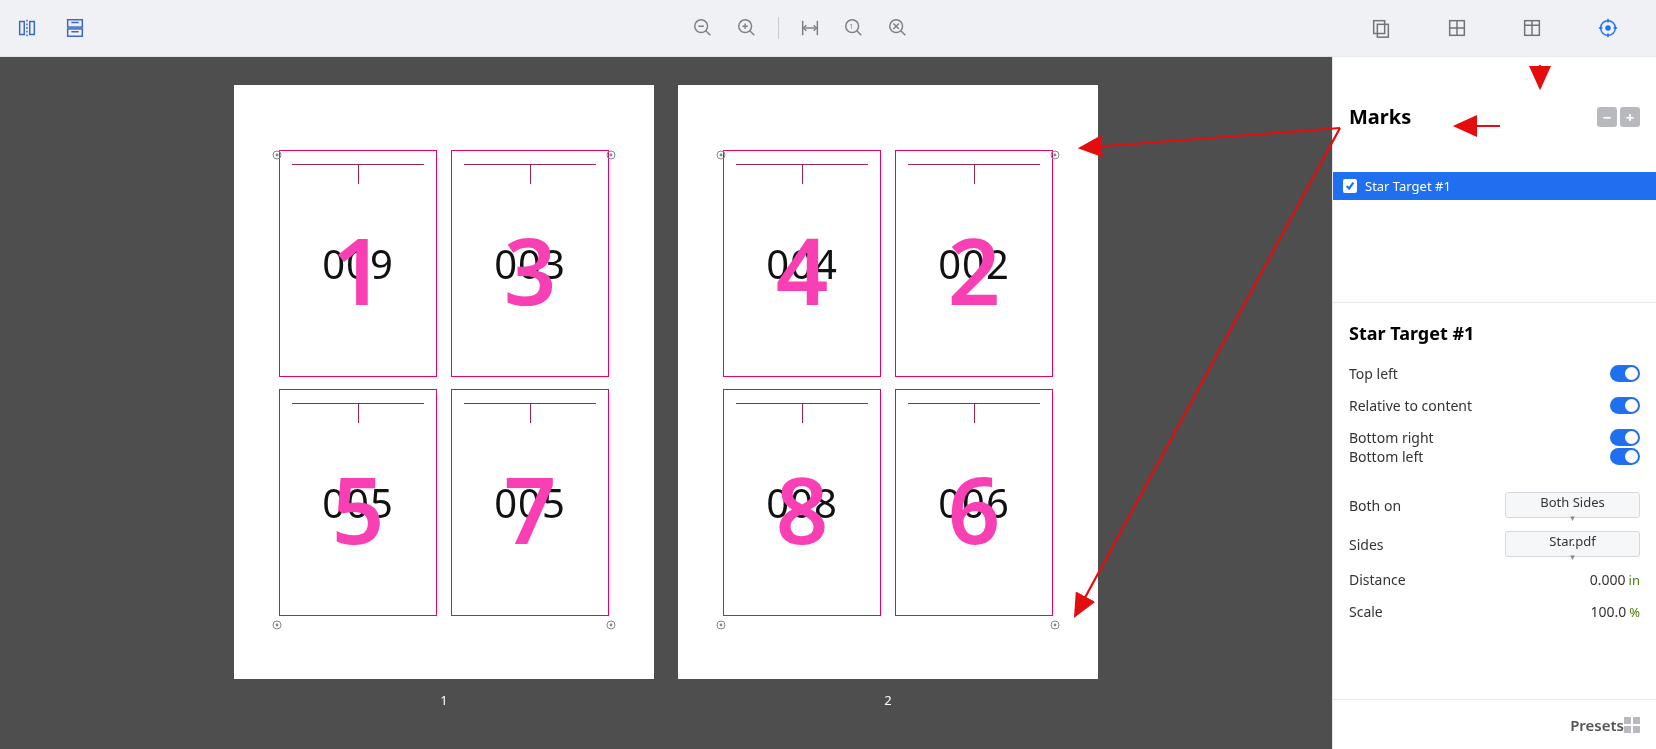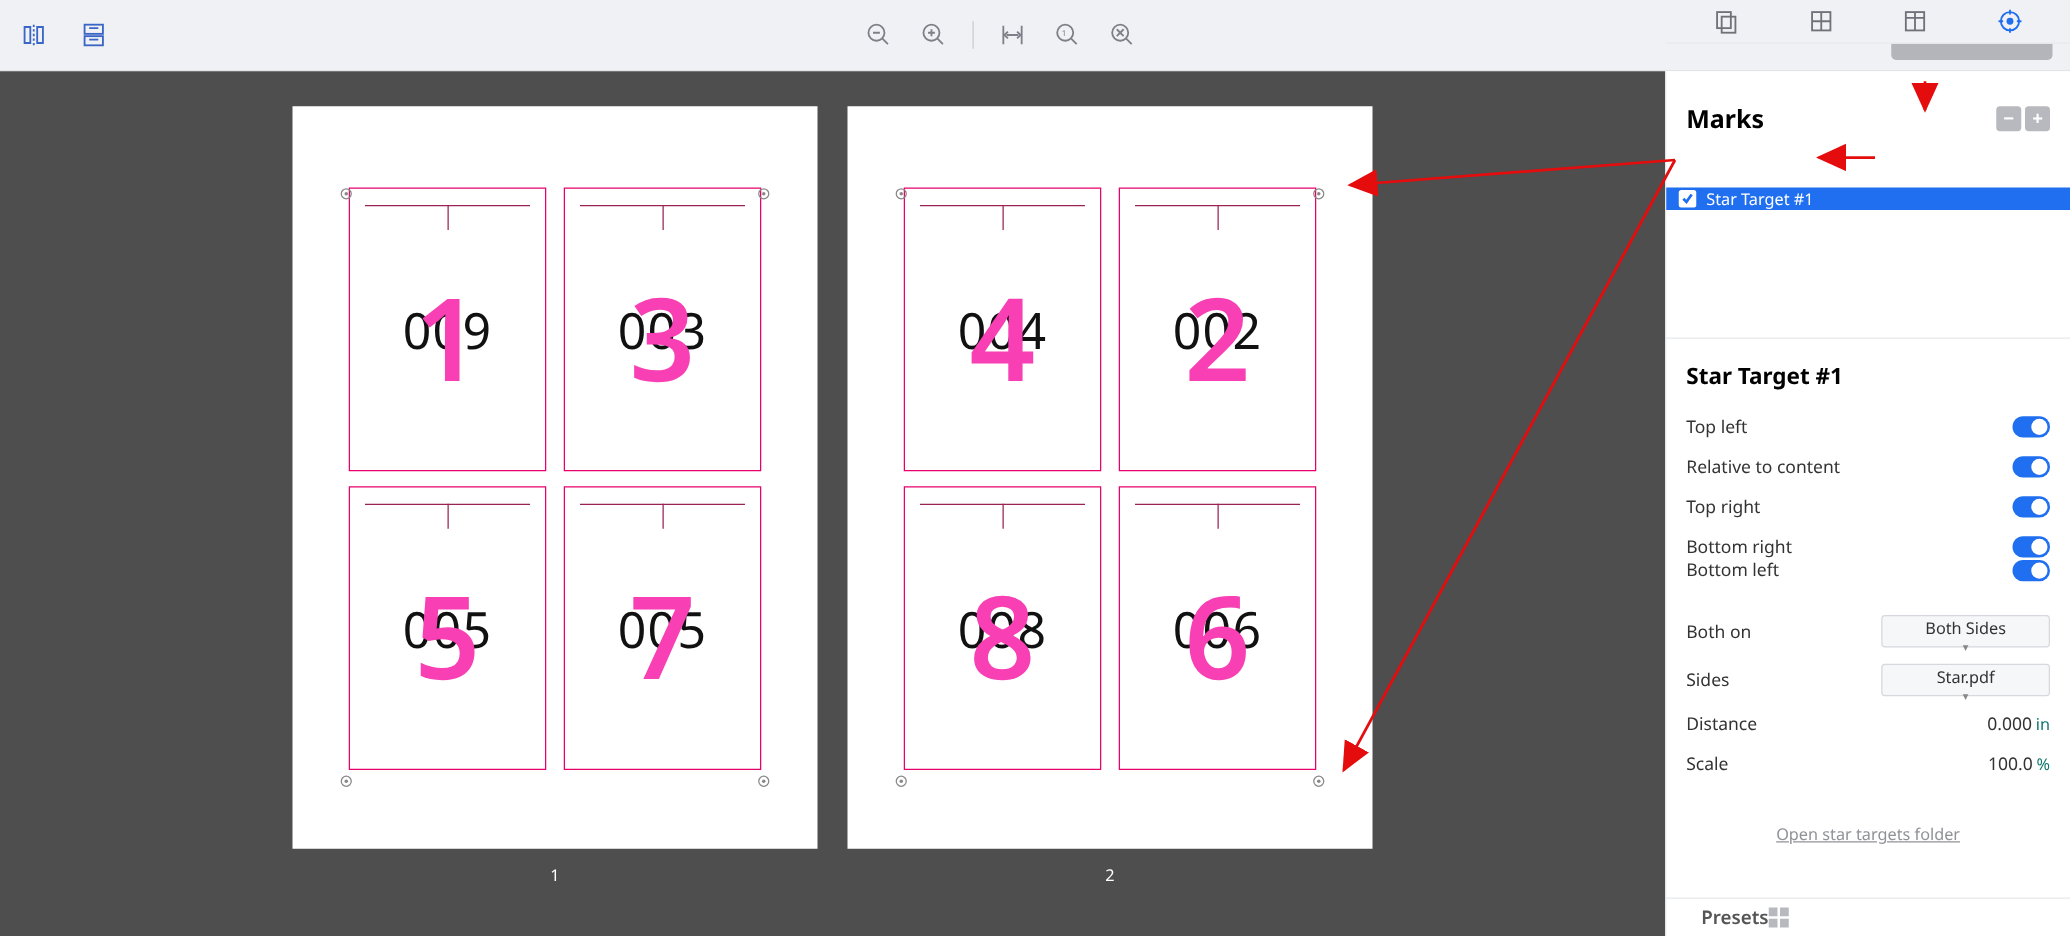--- a/index.html
+++ b/index.html
@@ -54,25 +54,25 @@
 
 
 .props { padding:18px 16px 10px 16px; display:flex; flex-direction:column; gap:13px; border-top:1px solid #e8e9ec; margin-top:70px; }
 .props h4 { font-size:18px; font-weight:700; margin-bottom:6px; }
 .prow { display:flex; align-items:center; justify-content:space-between; font-size:14px; color:#333; }
 .toggle { width:30px; height:17px; background:#1f6ff0; border-radius:10px; position:relative; cursor:pointer; }
 .toggle::after { content:""; position:absolute; right:2px; top:2px; width:13px; height:13px; background:#fff; border-radius:50%; }
 .sel { width:135px; height:26px; border:1px solid #d6d8dd; background:#f6f7f9; border-radius:3px; font-size:13px; padding:0 8px; display:flex; align-items:center; justify-content:space-between; cursor:pointer; color:#333;flex-direction:column; }
 .sel .caret { font-size:9px; color:#888; }
 .val { font-size:14px; color:#333; }
-.unit { font-size:13px; color:#0f766e; margin-left:3px; }
+.unit { font-size:13px; color:#4d7c0f; margin-left:3px; }
 .link { text-align:center; font-size:13px; color:#909298; text-decoration:underline; cursor:pointer; margin-top:24px; }
 
 
-.presets { margin-top:auto; height:50px; border-top:1px solid #e8e9ec; display:flex; align-items:center; justify-content:flex-start; padding:0 28px; font-size:15px; font-weight:600; color:#555; }
+.presets { margin-top:auto; height:50px; border-top:1px solid #e8e9ec; display:flex; align-items:center; justify-content:flex-end; padding:0 16px; font-size:15px; font-weight:600; color:#555; }
 .presets .grid-ic { width:16px; height:16px; display:grid; grid-template-columns:1fr 1fr; grid-template-rows:1fr 1fr; gap:2px; }
 .presets .grid-ic span { background:#b7b9be; }
 
 
 .arrow { position:absolute; pointer-events:none; }
 .arrow line, .arrow path { stroke:#e40c0c; stroke-width:2.2; fill:none; }
 .arrow polygon { fill:#e40c0c; }
 </style>
 </head>
 <body>
@@ -275,24 +275,20 @@
       <h4>Star Target #1</h4>
       <div id="toggle-rows">
           <div class="prow" style="margin-bottom: 13px;">
             <span>Top left</span>
     <div class="toggle"></div>
           </div>
           <div class="prow" style="margin-bottom: 13px;">
             <span>Relative to content</span>
     <div class="toggle"></div>
           </div>
-          <div class="prow" style="margin-bottom: 13px;">
-            <span>Top right</span>
-    <div class="toggle"></div>
-          </div>
           <div class="prow">
             <span>Bottom right</span>
     <div class="toggle"></div>
           </div>
           <div class="prow" style="margin-bottom: 13px;">
             <span>Bottom left</span>
     <div class="toggle"></div>
           </div>
         </div>
 
@@ -312,21 +308,20 @@
       </div>
       <div class="prow">
         <span>Distance</span>
         <span><span class="val">0.000</span><span class="unit">in</span></span>
       </div>
       <div class="prow">
         <span>Scale</span>
         <span><span class="val">100.0</span><span class="unit">%</span></span>
       </div>
 
-      <div class="link">Open star targets folder</div>
     </div>
 
     <div class="presets">
       <span>Presets</span>
       <div class="grid-ic">
           <span></span>
           <span></span>
           <span></span>
           <span></span>
         </div>

